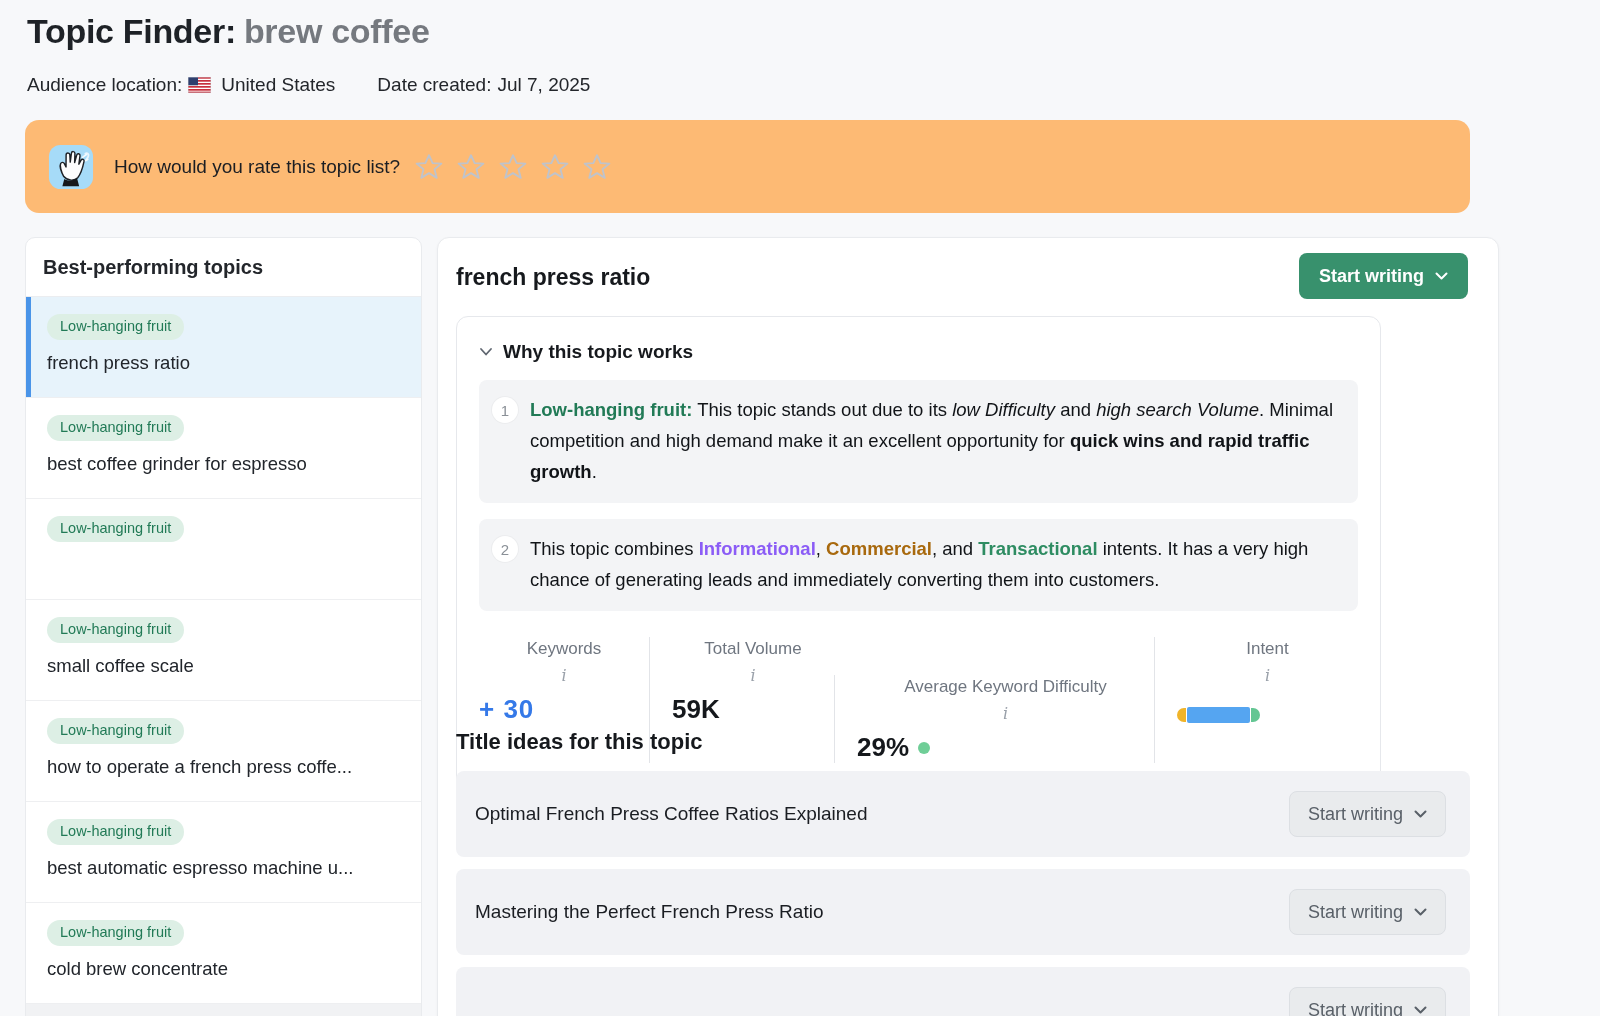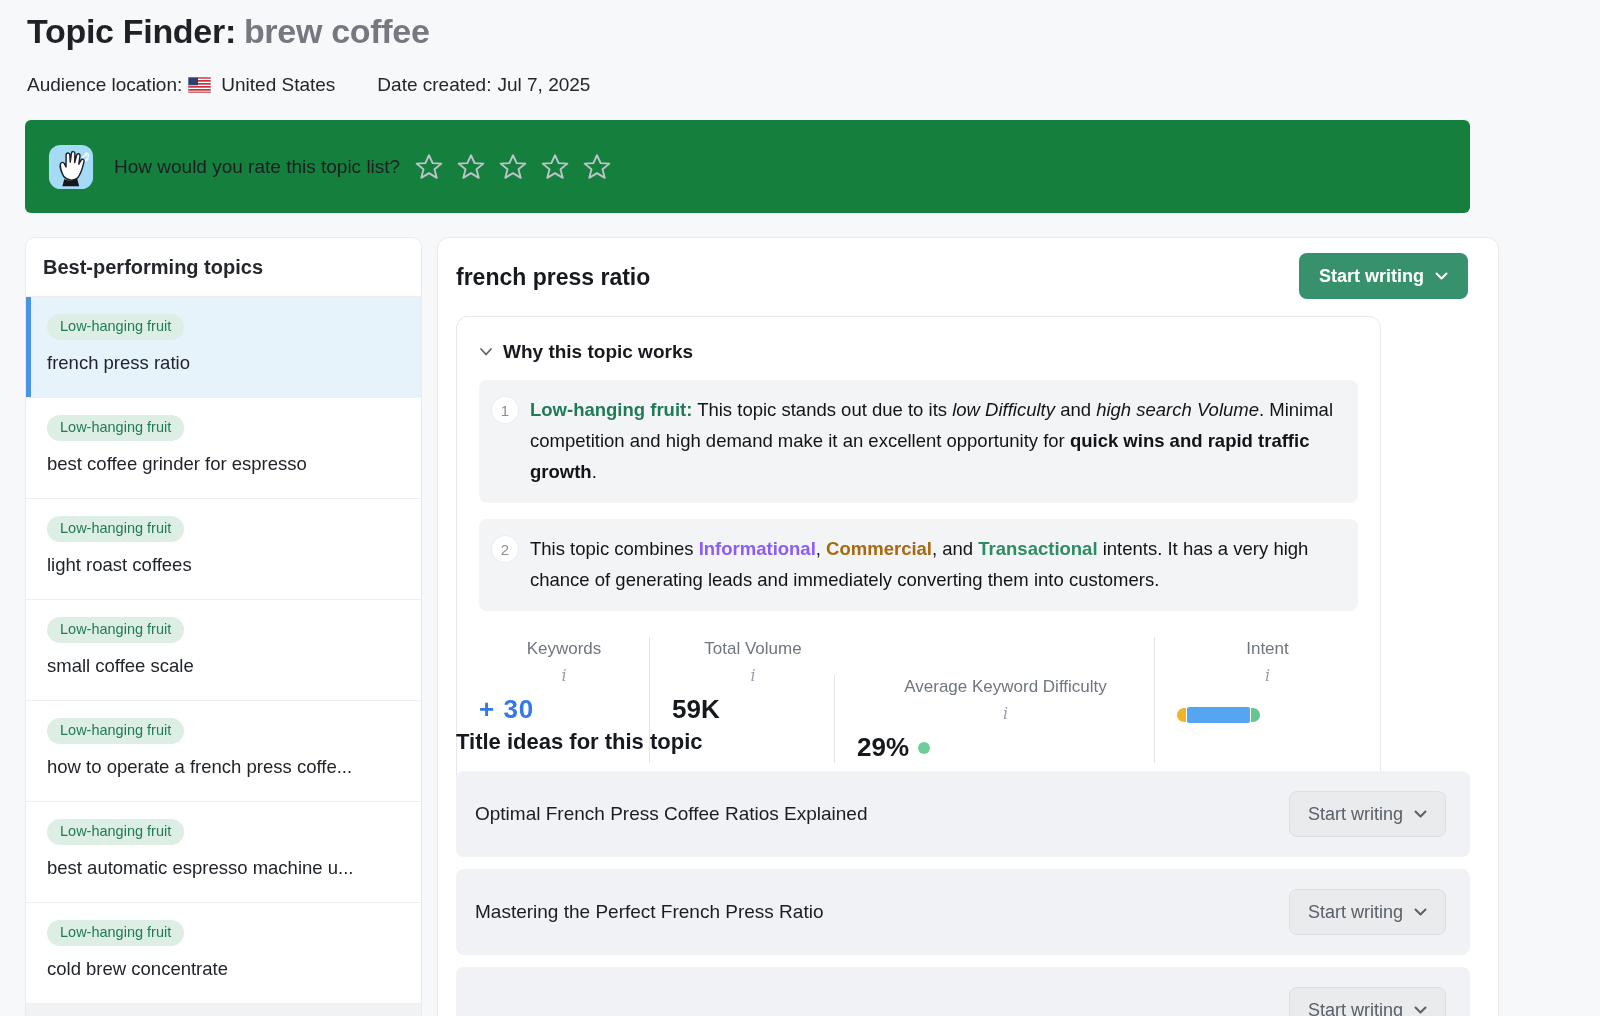--- a/index.html
+++ b/index.html
@@ -14,21 +14,21 @@
   .page-title { position:absolute; left:27px; top:12px; font-size:34px; font-weight:700; color:#1E2227; letter-spacing:-0.3px; }
   .page-title .query { color:#75797F; margin-left:8px; }
   .page-sub { position:absolute; left:27px; top:74px; font-size:19px; color:#23262B; display:flex; align-items:center; }
   .page-sub .lbl { }
   .flag { display:inline-flex; margin:0 10px 0 6px; }
   .date-group { margin-left:42px; display:flex; gap:6px; }
 
   
   .banner {
     position:absolute; left:25px; top:120px; width:1445px; height:93px;
-    background:#15803d; border-radius:6px; display:flex; align-items:center; padding-left:23px;
+    background:#fdba74; border-radius:14px; display:flex; align-items:center; padding-left:23px;
   }
   .hand-wrap { width:46px; height:46px; flex-shrink:0; }
   .banner-q { font-size:19px; color:#1B1E23; margin-left:20px; }
   .stars { display:flex; gap:12px; margin-left:14px; }
   .star { width:30px; height:30px; cursor:pointer; }
 
   
   .sidebar {
     position:absolute; left:25px; top:237px; width:397px; height:800px;
     background:#fff; border:1px solid #E9EBEE; border-radius:10px 10px 0 0;
@@ -190,21 +190,20 @@
   <div class="sb-item selected">
     <span class="badge">Low-hanging fruit</span>
     <span class="sb-label">french press ratio</span>
   </div>
   <div class="sb-item">
     <span class="badge">Low-hanging fruit</span>
     <span class="sb-label">best coffee grinder for espresso</span>
   </div>
   <div class="sb-item">
     <span class="badge">Low-hanging fruit</span>
-    <span class="sb-label">light roast coffees</span>
   </div>
   <div class="sb-item">
     <span class="badge">Low-hanging fruit</span>
     <span class="sb-label">small coffee scale</span>
   </div>
   <div class="sb-item">
     <span class="badge">Low-hanging fruit</span>
     <span class="sb-label">how to operate a french press coffe...</span>
   </div>
   <div class="sb-item">

